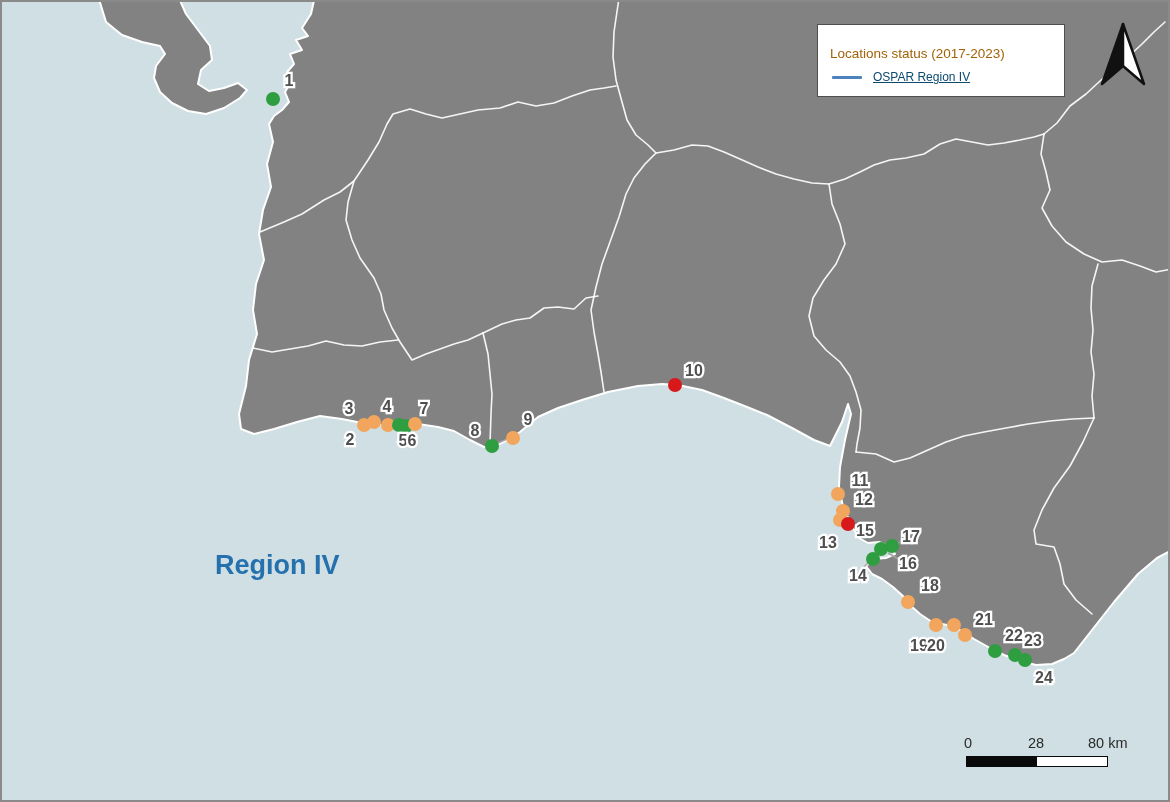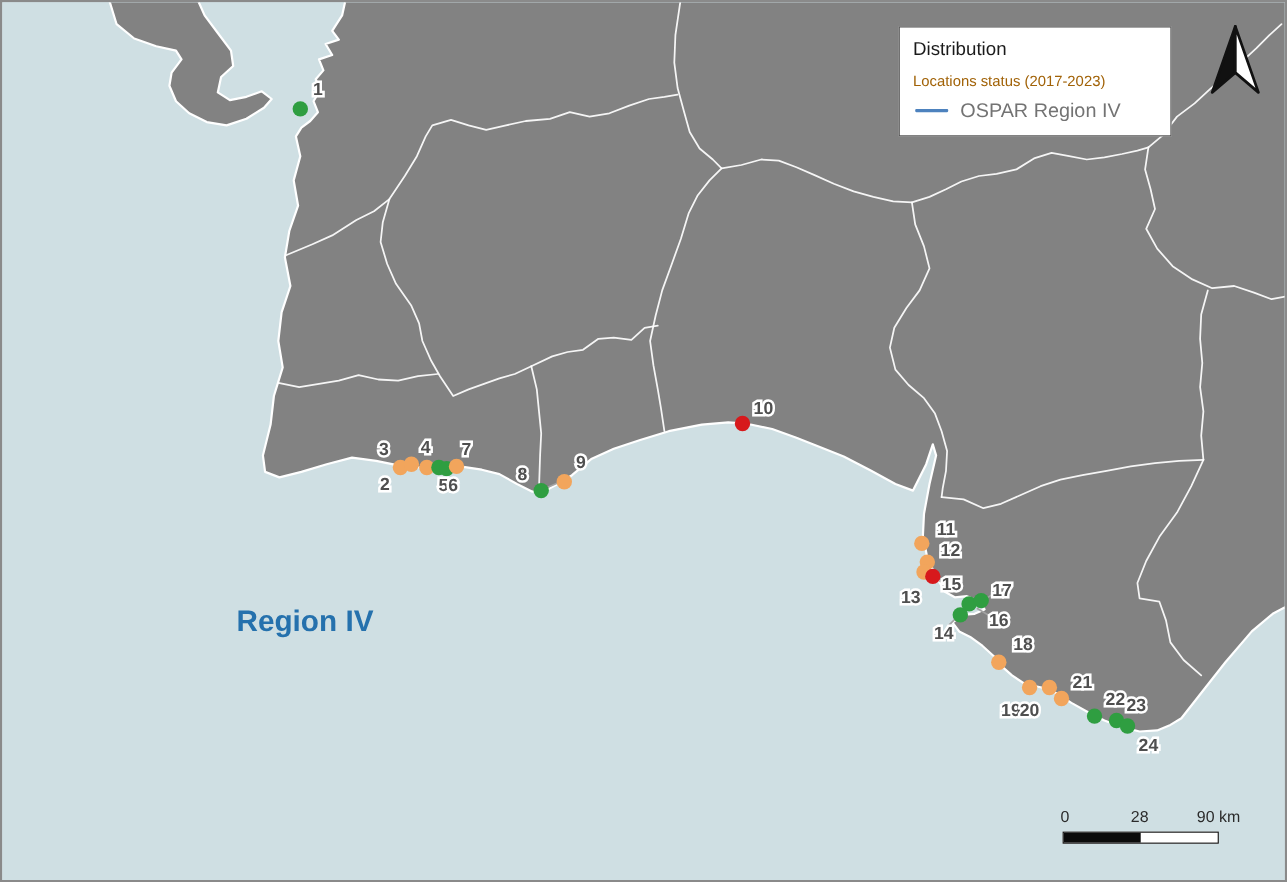--- a/index.html
+++ b/index.html
@@ -17,21 +17,21 @@
   }
   .region-label{font-family:"Liberation Sans",sans-serif;font-weight:bold;font-size:27px;}
   .legend{
     position:absolute;left:815px;top:22px;width:248px;box-sizing:border-box;
     background:#ffffff;border:1.5px solid #4e4e4e;padding:10px 12px 12px 12px;
   }
   .legend-title{font-size:17px;color:#1a1a1a;}
   .legend-subtitle{font-size:13.5px;color:#a16207;margin-top:11px;}
   .legend-item{display:flex;align-items:center;margin-top:9px;margin-left:2px;}
   .legend-line{width:30px;height:3px;border-radius:1px;}
-  .legend-item-label{font-size:18px;color:#737373;margin-left:11px;}
+  .legend-item-label{font-size:12px;color:#0c4a6e;margin-left:11px;text-decoration:underline;}
   .north-arrow{position:absolute;left:1094px;top:16px;}
   .scalebar{position:absolute;left:960px;top:733px;width:152px;}
   .scalebar-ticks{position:relative;height:17px;font-size:14.5px;color:#2b2b2b;}
   .tick-0{position:absolute;left:2px;top:0;}
   .tick-25{position:absolute;left:66px;top:0;}
   .tick-50{position:absolute;left:126px;top:0;white-space:nowrap;}
   .scalebar-bar{position:relative;margin-top:4px;margin-left:4px;width:140px;height:9px;
     border:1.5px solid #0a0a0a;background:#ffffff;}
   .scalebar-fill{position:absolute;left:0;top:0;bottom:0;width:50%;background:#0a0a0a;}
 </style>
@@ -149,37 +149,36 @@
         <text x="917" y="649" class="loc-label" fill="#4f4f4f">19</text>
         <text x="934" y="649" class="loc-label" fill="#4f4f4f">20</text>
         <text x="982" y="623" class="loc-label" fill="#4f4f4f">21</text>
         <text x="1012" y="639" class="loc-label" fill="#4f4f4f">22</text>
         <text x="1031" y="644" class="loc-label" fill="#4f4f4f">23</text>
         <text x="1042" y="681" class="loc-label" fill="#4f4f4f">24</text>
       </g>
   </svg>
 
   <div class="legend">
-    <div class="legend-title">Distribution</div>
     <div class="legend-subtitle">Locations status (2017-2023)</div>
     <div class="legend-item">
       <span class="legend-line" style="background: rgb(77, 130, 190);"></span>
       <span class="legend-item-label">OSPAR Region IV</span>
     </div>
   </div>
 
   <svg class="north-arrow" width="54" height="74" viewBox="0 0 54 74">
     <path d="M 27,6 L 6,66 L 27,48 Z" fill="#111111" stroke="#111111" stroke-width="2.5" stroke-linejoin="round"></path>
     <path d="M 27,6 L 48,66 L 27,48 Z" fill="#ffffff" stroke="#111111" stroke-width="2.5" stroke-linejoin="round"></path>
   </svg>
 
   <div class="scalebar">
     <div class="scalebar-ticks">
       <span class="tick-0">0</span>
       <span class="tick-25">28</span>
-      <span class="tick-50">90 km</span>
+      <span class="tick-50">80 km</span>
     </div>
     <div class="scalebar-bar">
       <div class="scalebar-fill"></div>
     </div>
   </div>
 
 </div>
 
 </body></html>

